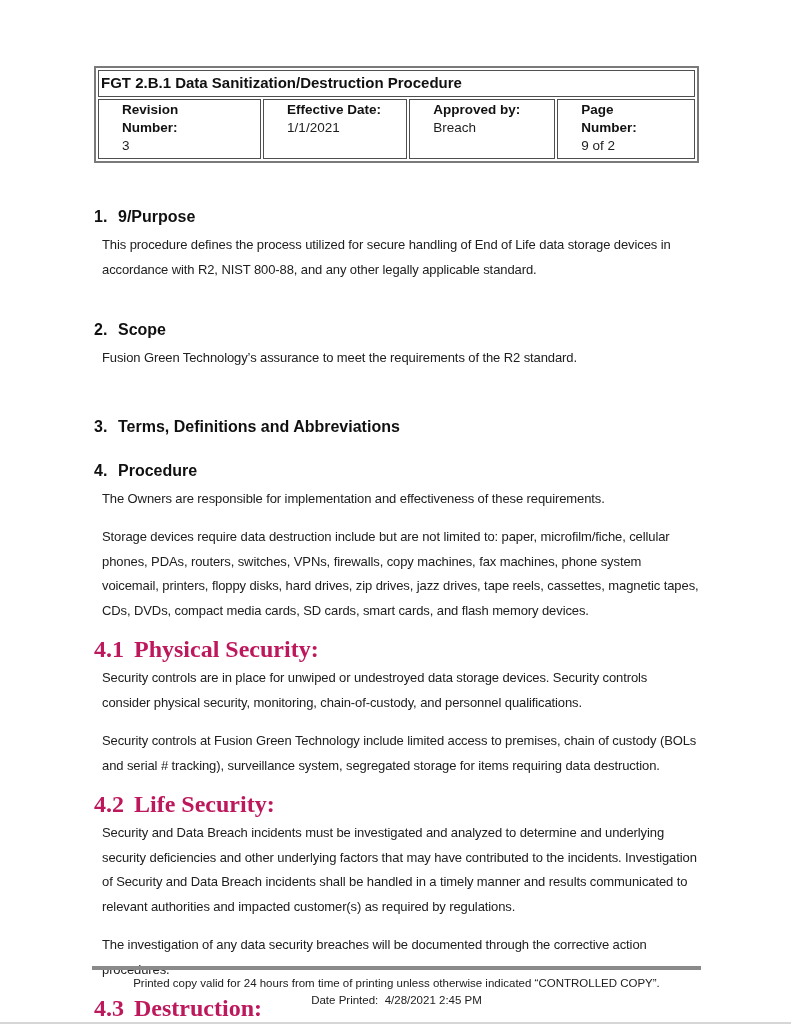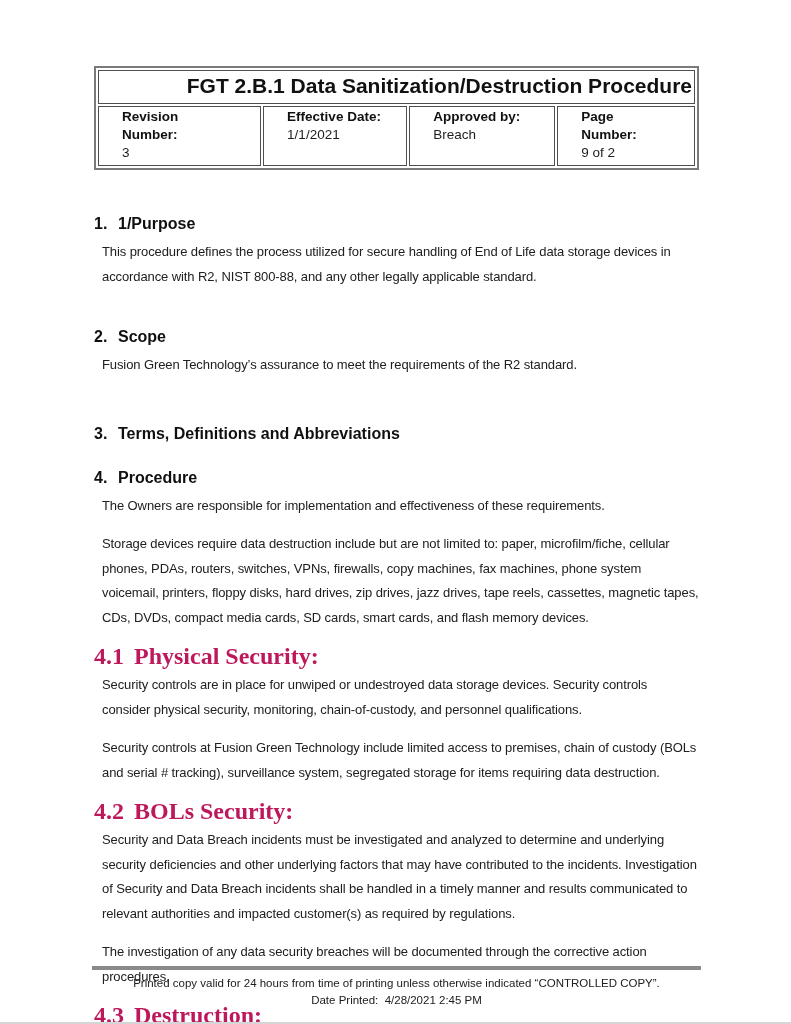--- a/index.html
+++ b/index.html
@@ -19,23 +19,23 @@
   
   table.header-table {
     width: 100%;
     border-collapse: separate;
     border-spacing: 2.5px;
     border: 2px solid #7a7a7a;
     table-layout: fixed;
   }
   table.header-table td { border: 1.5px solid #4f4f4f; vertical-align: top; }
   td.title-cell {
-    text-align: right;
+    text-align: left;
     font-weight: bold;
-    font-size: 21px;
+    font-size: 15px;
     padding: 3px 2px 5px;
     color: #111;
   }
   td.meta-cell { padding: 1px 23px 3px; }
   .meta-label { font-weight: bold; font-size: 13.5px; line-height: 18px; color: #111; }
   .meta-value { font-size: 13.5px; line-height: 18px; }
   col.c1 { width: 27.6%; } col.c2 { width: 24.4%; } col.c3 { width: 24.7%; } col.c4 { width: 23.3%; }
 
   
   .h-main {
@@ -114,21 +114,21 @@
         <td class="meta-cell">
           <div class="meta-label">Page Number:</div>
           <div class="meta-value">9 of 2</div>
         </td>
       </tr>
     </tbody>
   </table>
 
   <div id="sec-1">
     <div class="h-main">
-      <span class="num">1.</span><span>1/Purpose</span>
+      <span class="num">1.</span><span>9/Purpose</span>
     </div>
     <p class="para">This procedure defines the process utilized for secure handling of End of Life data storage devices in accordance with R2, NIST 800-88, and any other legally applicable standard.</p>
   </div>
 
   <div id="sec-2">
     <div class="h-main">
       <span class="num">2.</span><span>Scope</span>
     </div>
     <p class="para">Fusion Green Technology’s assurance to meet the requirements of the R2 standard.</p>
   </div>
@@ -150,21 +150,21 @@
   <div id="sec-4-1">
     <div class="h-sub">
       <span class="num">4.1</span><span>Physical Security:</span>
     </div>
     <p class="para">Security controls are in place for unwiped or undestroyed data storage devices. Security controls consider physical security, monitoring, chain-of-custody, and personnel qualifications.</p>
     <p class="para">Security controls at Fusion Green Technology include limited access to premises, chain of custody (BOLs and serial # tracking), surveillance system, segregated storage for items requiring data destruction.</p>
   </div>
 
   <div id="sec-4-2">
     <div class="h-sub">
-      <span class="num">4.2</span><span>BOLs Security:</span>
+      <span class="num">4.2</span><span>Life Security:</span>
     </div>
     <p class="para">Security and Data Breach incidents must be investigated and analyzed to determine and underlying security deficiencies and other underlying factors that may have contributed to the incidents. Investigation of Security and Data Breach incidents shall be handled in a timely manner and results communicated to relevant authorities and impacted customer(s) as required by regulations.</p>
     <p class="para">The investigation of any data security breaches will be documented through the corrective action procedures.</p>
   </div>
 
   <div id="sec-4-3">
     <div class="h-sub">
       <span class="num">4.3</span><span>Destruction:</span>
     </div>
 

